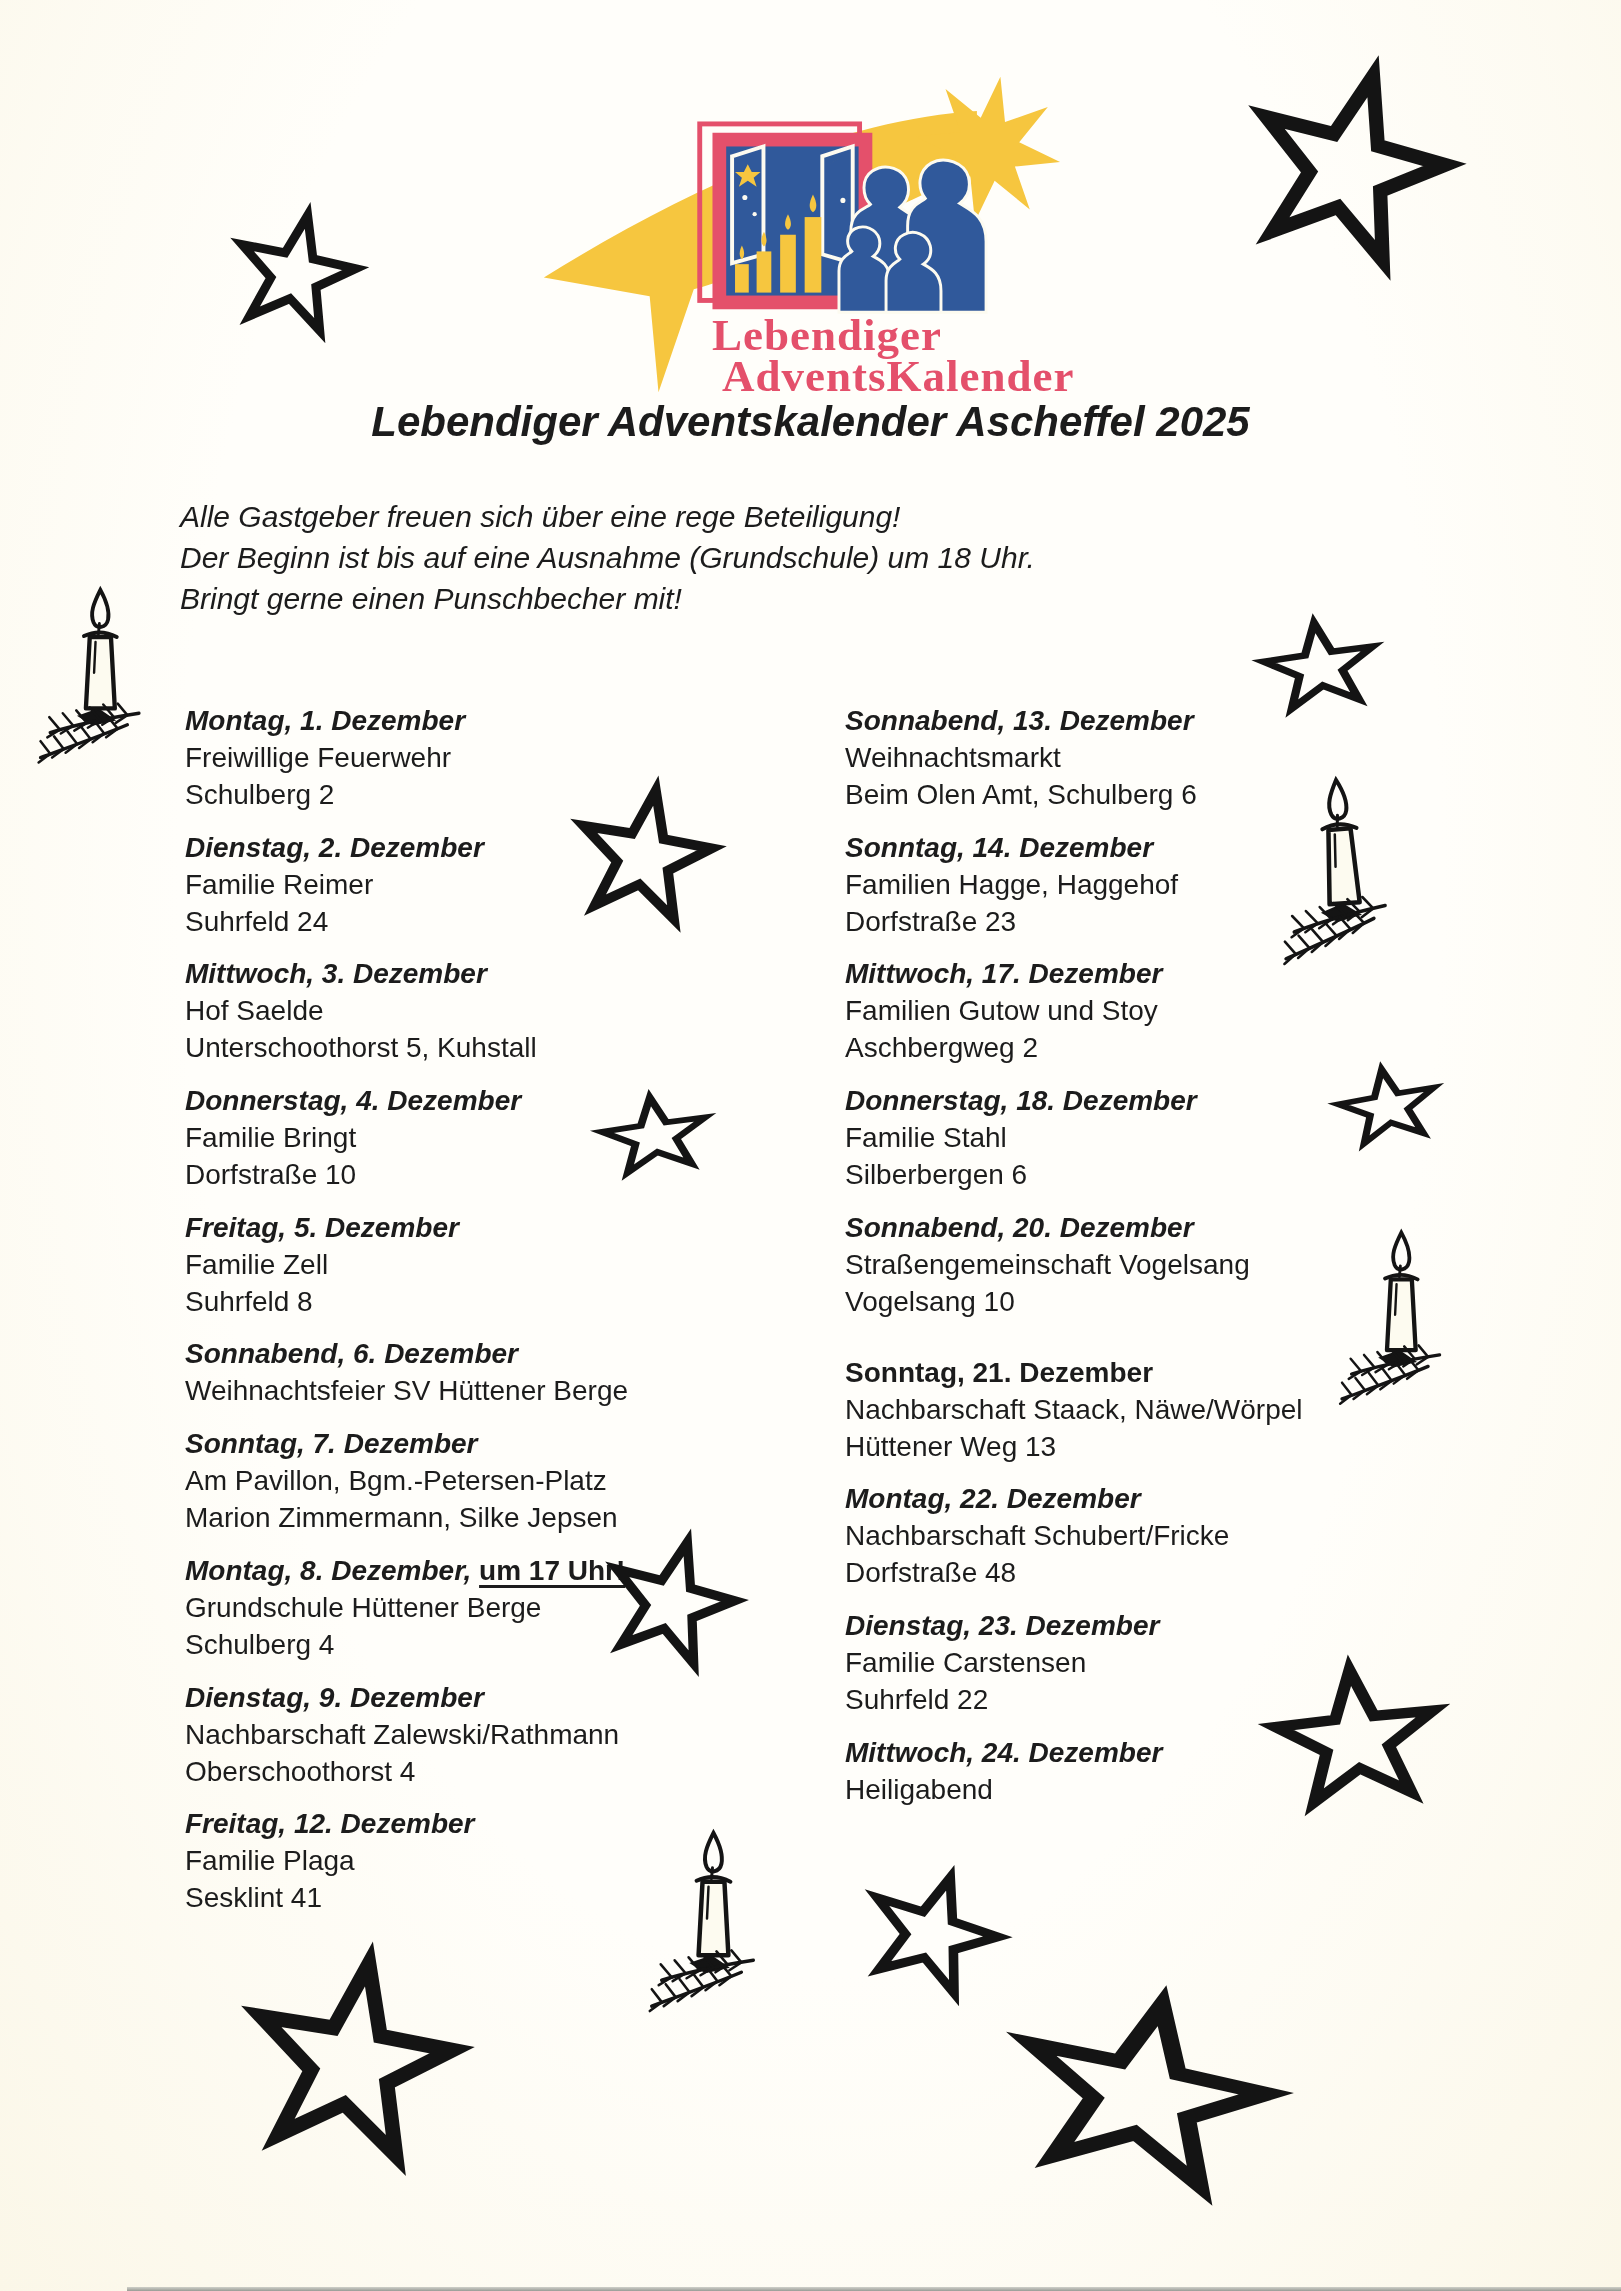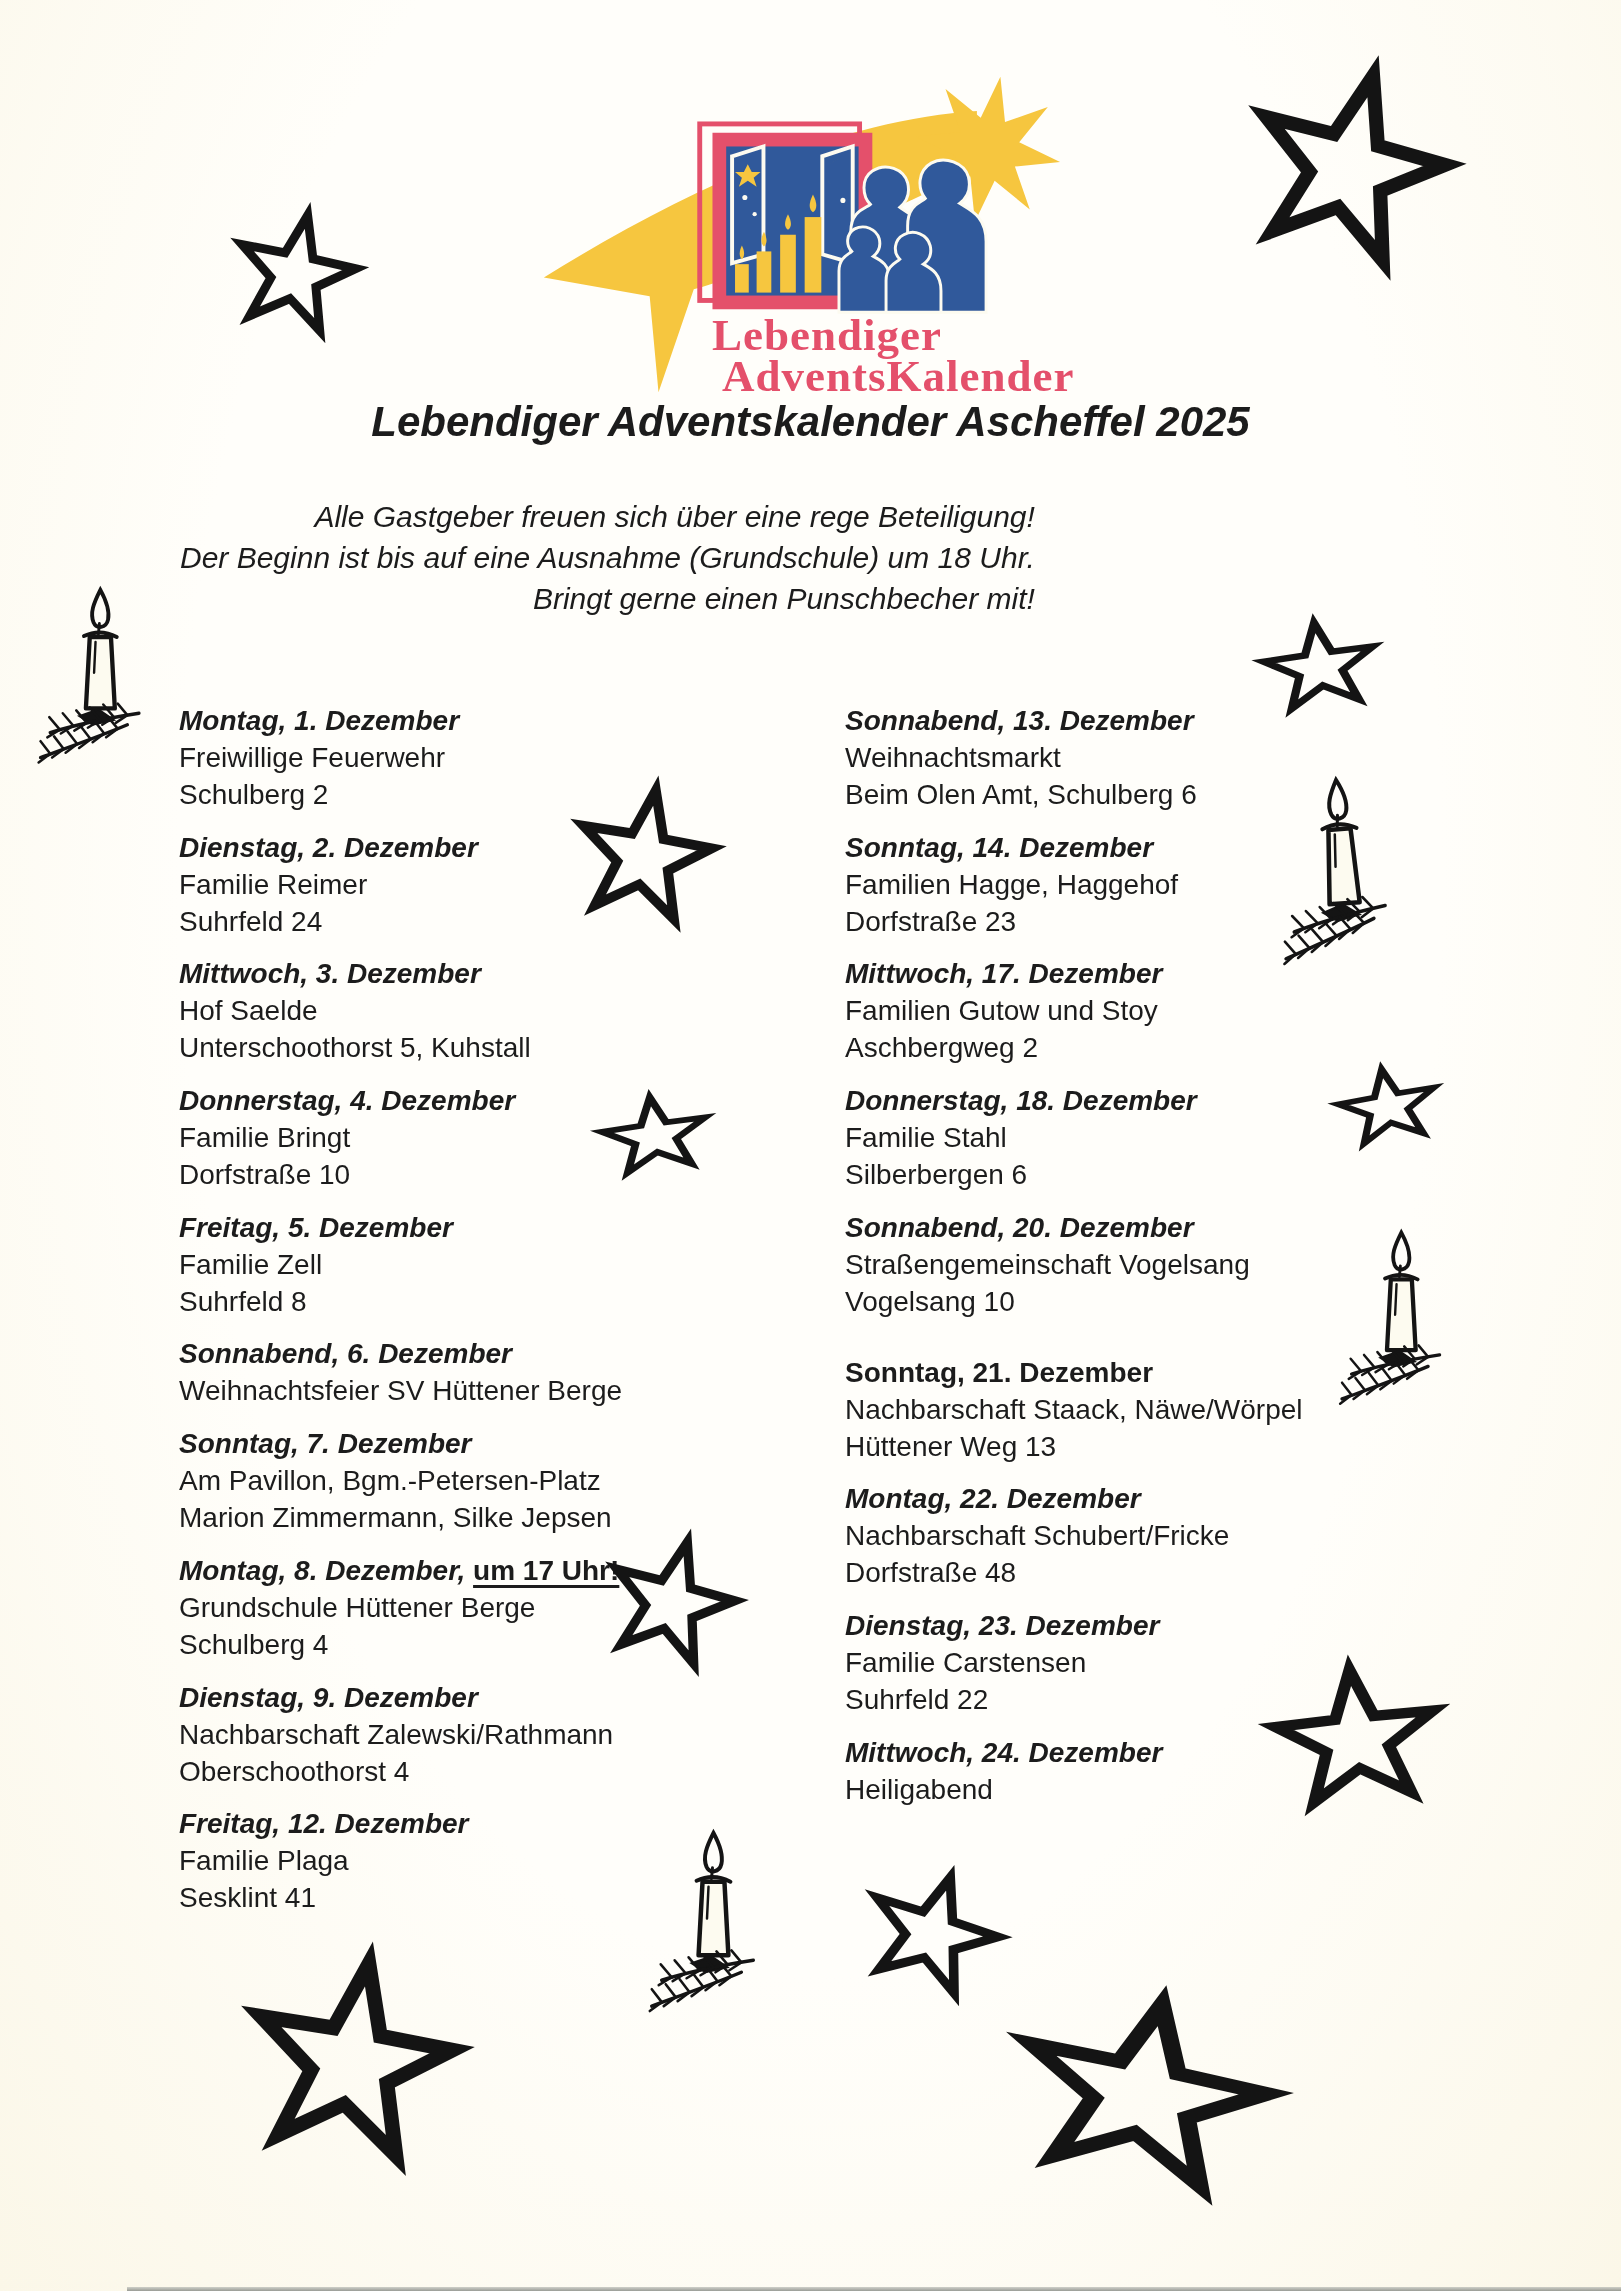--- a/index.html
+++ b/index.html
@@ -19,25 +19,25 @@
     font-weight:bold;color:#e4506b;font-size:45px;line-height:43px;
     letter-spacing:1px;white-space:nowrap;
   }
   
   .title{
     left:0;right:0;top:398px;text-align:center;
     font-size:42px;font-weight:bold;font-style:italic;letter-spacing:0px;
     white-space:nowrap;
   }
   
-  .intro{left:180px;top:496px;font-size:30px;font-style:italic;line-height:41px;text-align:right;}
+  .intro{left:180px;top:496px;font-size:30px;font-style:italic;line-height:41px;}
   .intro div{white-space:nowrap;}
   
   .col{top:702px;width:588px;font-size:28px;line-height:37px;}
-  .col-left{left:179px;}
+  .col-left{left:185px;}
   .col-right{left:845px;}
   .entry{margin-bottom:15.7px;}
   .entry .date{font-weight:bold;font-style:italic;white-space:nowrap;}
   .entry .date.upright{font-style:normal;margin-top:34px;}
   .entry .date .u{
     font-style:normal;text-decoration:underline;
     text-decoration-thickness:2.9px;text-underline-offset:4.9px;
   }
   .entry .line{white-space:nowrap;}
   

